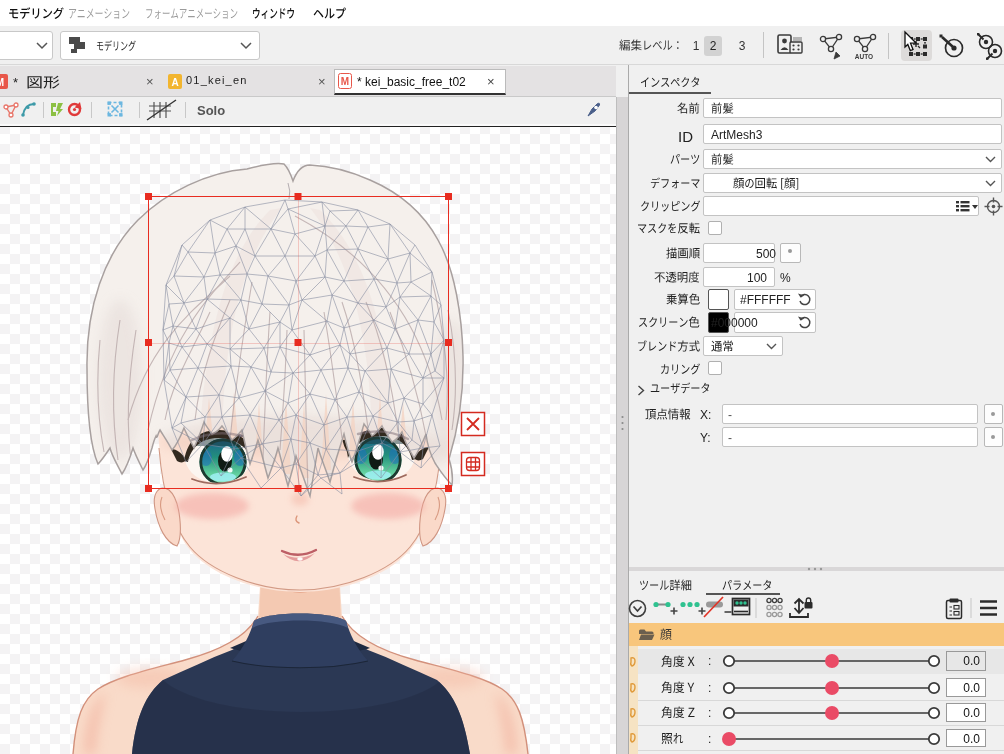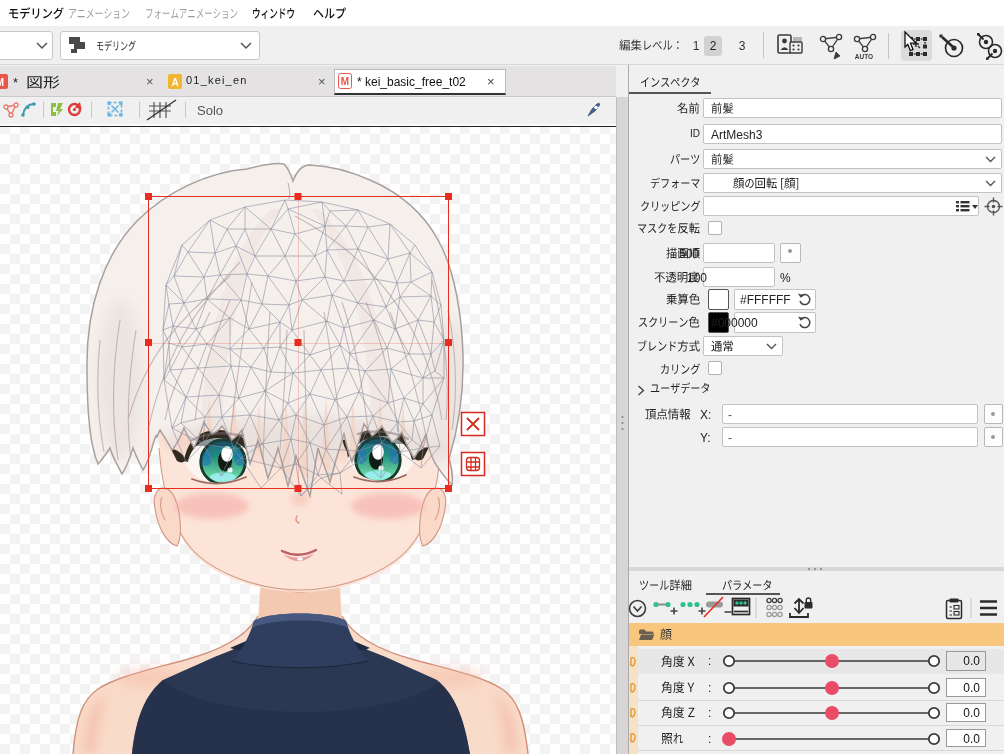--- a/index.html
+++ b/index.html
@@ -164,21 +164,21 @@
   </svg>
 <div class="abs" style="left:139px;top:102px;width:1px;height:16px;background:#c8c8c8"></div>
 <svg class="abs" style="left:146px;top:99px" width="34" height="22">
 <g stroke="#555" stroke-width="1.2">
       <path d="M8 3 v16 M14 3 v16 M20 3 v16"></path>
       <path d="M3 7 h22 M3 12 h22"></path>
     </g>
 <path d="M1 21 L30 1" stroke="#333" stroke-width="1.4"></path>
   </svg>
 <div class="abs" style="left:185px;top:102px;width:1px;height:16px;background:#c8c8c8"></div>
-<div class="abs" style="left:197px;top:103px;font-size:13px;font-weight:normal;color:#555">Solo</div>
+<div class="abs" style="left:197px;top:103px;font-size:13px;font-weight:bold;color:#555">Solo</div>
 <svg class="abs" style="left:586px;top:101px" width="16" height="17">
 <path d="M2 15 L6 8 L11 3 Q14 1 13.5 4 L9 10 Z" fill="#4a5f8a" stroke="#4a5f8a" stroke-width="1"></path>
 <circle cx="10" cy="6.5" r="1.8" fill="#fff"></circle>
   </svg>
 <div class="abs" style="left:0;top:124px;width:616px;height:3px;background:#fafafa"></div>
 <div class="abs" style="left:0;top:126px;width:616px;height:1px;background:#222"></div>
 <div class="abs" style="left:0;top:127px;width:616px;height:627px;background-color:#fff;background-image:linear-gradient(45deg,#f4f3f4 25%,transparent 25%,transparent 75%,#f4f3f4 75%),linear-gradient(45deg,#f4f3f4 25%,transparent 25%,transparent 75%,#f4f3f4 75%);background-position:10px -3px,20px 7px;background-size:20px 20px"></div>
 <svg class="abs" style="left:0;top:127px" width="616" height="627" viewBox="0 127 616 627">
 <defs>
 <linearGradient id="irisg" x1="0" y1="0" x2="0" y2="1">
@@ -372,21 +372,21 @@
     <path transform="translate(0,10.6)" fill="#222" d="M0.9 -4.3Q2.2 -4.8 3.3 -5.4Q4.4 -6.0 5.3 -6.6Q5.8 -7.0 6.3 -7.4Q6.8 -7.9 7.2 -8.4Q7.7 -8.9 8.0 -9.4L8.7 -8.6Q8.3 -8.1 7.8 -7.6Q7.3 -7.1 6.7 -6.6Q6.2 -6.1 5.6 -5.7Q5.0 -5.3 4.3 -4.9Q3.6 -4.5 2.9 -4.1Q2.1 -3.7 1.3 -3.4ZM5.1 -6.1 6.0 -6.4V-0.9Q6.0 -0.7 6.0 -0.4Q6.0 -0.2 6.0 0.0Q6.0 0.3 6.0 0.4H5.0Q5.1 0.3 5.1 0.0Q5.1 -0.2 5.1 -0.4Q5.1 -0.7 5.1 -0.9Z M12.4 -8.8Q12.6 -8.6 13.0 -8.3Q13.3 -7.9 13.7 -7.6Q14.1 -7.2 14.4 -6.9Q14.7 -6.6 14.9 -6.3L14.3 -5.6Q14.1 -5.8 13.8 -6.1Q13.5 -6.5 13.1 -6.8Q12.8 -7.2 12.4 -7.5Q12.1 -7.8 11.8 -8.1ZM11.5 -0.8Q12.4 -0.9 13.1 -1.2Q13.8 -1.5 14.5 -1.8Q15.1 -2.2 15.5 -2.5Q16.3 -3.1 17.0 -3.8Q17.6 -4.6 18.1 -5.4Q18.6 -6.2 18.9 -6.9L19.4 -5.9Q19.0 -5.2 18.5 -4.4Q18.0 -3.6 17.4 -2.9Q16.8 -2.2 16.0 -1.6Q15.5 -1.3 14.9 -0.9Q14.3 -0.5 13.6 -0.2Q12.9 0.0 12.0 0.2Z M28.2 -8.0Q28.2 -8.0 28.1 -7.8Q28.0 -7.6 28.0 -7.5Q27.8 -6.9 27.5 -6.2Q27.2 -5.5 26.8 -4.8Q26.4 -4.1 26.0 -3.5Q25.4 -2.8 24.7 -2.1Q24.1 -1.4 23.3 -0.8Q22.6 -0.2 21.8 0.3L21.2 -0.5Q22.0 -0.9 22.7 -1.5Q23.5 -2.1 24.1 -2.7Q24.8 -3.4 25.3 -4.1Q25.7 -4.6 26.0 -5.2Q26.3 -5.7 26.6 -6.3Q26.9 -7.0 27.0 -7.4Q26.9 -7.4 26.6 -7.4Q26.3 -7.4 25.9 -7.4Q25.5 -7.4 25.0 -7.4Q24.6 -7.4 24.2 -7.4Q23.7 -7.4 23.5 -7.4Q23.2 -7.4 23.1 -7.4Q22.9 -7.4 22.7 -7.4Q22.5 -7.4 22.3 -7.4Q22.1 -7.4 22.0 -7.4V-8.5Q22.1 -8.5 22.3 -8.4Q22.5 -8.4 22.7 -8.4Q22.9 -8.4 23.1 -8.4Q23.2 -8.4 23.5 -8.4Q23.8 -8.4 24.2 -8.4Q24.6 -8.4 25.0 -8.4Q25.5 -8.4 25.9 -8.4Q26.3 -8.4 26.6 -8.4Q26.9 -8.4 27.0 -8.4Q27.2 -8.4 27.4 -8.4Q27.6 -8.5 27.7 -8.5ZM26.1 -4.2Q26.5 -3.8 26.9 -3.3Q27.4 -2.8 27.8 -2.3Q28.2 -1.7 28.6 -1.3Q29.0 -0.8 29.2 -0.4L28.5 0.3Q28.2 -0.2 27.7 -0.9Q27.2 -1.6 26.6 -2.2Q26.1 -2.9 25.5 -3.5Z M37.3 -7.2Q37.3 -6.8 37.6 -6.6Q37.8 -6.3 38.1 -6.3Q38.4 -6.3 38.6 -6.6Q38.8 -6.8 38.8 -7.2Q38.8 -7.6 38.6 -7.8Q38.4 -8.1 38.1 -8.1Q37.8 -8.1 37.6 -7.8Q37.3 -7.6 37.3 -7.2ZM36.9 -7.2Q36.9 -7.6 37.0 -7.9Q37.2 -8.3 37.5 -8.5Q37.7 -8.7 38.1 -8.7Q38.4 -8.7 38.7 -8.5Q39.0 -8.3 39.1 -7.9Q39.3 -7.6 39.3 -7.2Q39.3 -6.8 39.1 -6.5Q39.0 -6.1 38.7 -5.9Q38.4 -5.7 38.1 -5.7Q37.7 -5.7 37.5 -5.9Q37.2 -6.1 37.0 -6.5Q36.9 -6.8 36.9 -7.2ZM30.8 -3.2Q31.0 -3.4 31.1 -3.5Q31.3 -3.7 31.5 -4.0Q31.7 -4.2 31.9 -4.5Q32.1 -4.8 32.4 -5.2Q32.7 -5.6 33.0 -6.0Q33.2 -6.4 33.5 -6.8Q33.9 -7.3 34.3 -7.4Q34.7 -7.5 35.2 -6.9Q35.5 -6.5 35.9 -6.1Q36.2 -5.6 36.6 -5.2Q37.0 -4.7 37.2 -4.4Q37.6 -3.9 38.0 -3.4Q38.4 -2.8 38.9 -2.3Q39.3 -1.7 39.7 -1.2L39.0 -0.3Q38.7 -0.9 38.3 -1.4Q37.9 -2.0 37.5 -2.5Q37.1 -3.0 36.8 -3.5Q36.5 -3.8 36.3 -4.1Q36.0 -4.5 35.7 -4.8Q35.5 -5.2 35.2 -5.5Q35.0 -5.8 34.8 -5.9Q34.5 -6.3 34.3 -6.3Q34.2 -6.2 33.9 -5.9Q33.7 -5.6 33.5 -5.2Q33.2 -4.9 33.0 -4.5Q32.7 -4.1 32.5 -3.8Q32.3 -3.4 32.1 -3.2Q32.0 -2.9 31.8 -2.7Q31.6 -2.4 31.5 -2.2Z M49.1 -7.5Q49.0 -7.4 49.0 -7.2Q48.9 -7.0 48.9 -6.9Q48.7 -6.3 48.5 -5.6Q48.2 -4.8 47.9 -4.1Q47.5 -3.4 47.1 -2.7Q46.4 -1.7 45.4 -0.9Q44.5 -0.1 43.1 0.5L42.3 -0.3Q43.3 -0.6 44.0 -1.0Q44.7 -1.5 45.3 -2.1Q45.9 -2.6 46.4 -3.3Q46.8 -3.8 47.1 -4.5Q47.4 -5.1 47.6 -5.8Q47.9 -6.5 48.0 -7.0H44.2L44.6 -7.9Q44.7 -7.9 45.0 -7.9Q45.4 -7.9 45.8 -7.9Q46.2 -7.9 46.6 -7.9Q47.1 -7.9 47.4 -7.9Q47.7 -7.9 47.8 -7.9Q48.0 -7.9 48.2 -7.9Q48.3 -7.9 48.4 -8.0ZM45.7 -9.3Q45.6 -9.1 45.5 -8.8Q45.4 -8.5 45.3 -8.4Q45.0 -7.7 44.5 -7.0Q44.1 -6.2 43.5 -5.4Q42.8 -4.7 42.0 -4.1L41.3 -4.7Q42.0 -5.1 42.5 -5.7Q43.0 -6.2 43.4 -6.8Q43.8 -7.3 44.0 -7.8Q44.3 -8.3 44.5 -8.7Q44.6 -8.9 44.7 -9.2Q44.8 -9.5 44.8 -9.7Z M54.6 -5.5Q55.1 -5.2 55.6 -4.8Q56.1 -4.3 56.7 -3.9Q57.2 -3.5 57.7 -3.0Q58.2 -2.6 58.5 -2.3L57.9 -1.4Q57.6 -1.8 57.1 -2.3Q56.6 -2.7 56.1 -3.2Q55.6 -3.6 55.0 -4.1Q54.5 -4.5 54.0 -4.8ZM59.2 -7.7Q59.1 -7.6 59.1 -7.4Q59.0 -7.2 59.0 -7.0Q58.8 -6.4 58.6 -5.7Q58.3 -5.0 57.9 -4.3Q57.6 -3.6 57.1 -2.9Q56.5 -1.9 55.4 -1.0Q54.4 -0.1 53.0 0.5L52.3 -0.2Q53.2 -0.6 54.0 -1.1Q54.8 -1.6 55.4 -2.2Q56.0 -2.8 56.4 -3.5Q56.8 -4.0 57.2 -4.7Q57.5 -5.3 57.7 -6.0Q58.0 -6.6 58.1 -7.2H54.3L54.7 -8.1H57.9Q58.1 -8.1 58.2 -8.1Q58.4 -8.1 58.5 -8.2ZM55.8 -9.4Q55.7 -9.2 55.6 -8.9Q55.4 -8.6 55.3 -8.5Q55.0 -7.8 54.6 -7.0Q54.1 -6.3 53.4 -5.5Q52.8 -4.7 52.0 -4.0L51.3 -4.6Q52.2 -5.3 52.8 -6.0Q53.5 -6.8 53.9 -7.5Q54.3 -8.3 54.6 -8.8Q54.6 -9.0 54.7 -9.3Q54.8 -9.5 54.9 -9.8Z"></path>
   </svg>
 <div class="abs" style="left:629px;top:92px;width:82px;height:2px;background:#555"></div>
 <svg style="position:absolute;left:677.2px;top:102.0px;overflow:visible" width="24" height="15">
     <path transform="translate(0,10.6)" fill="#222" d="M4.2 -0.4H9.7V0.5H4.2ZM3.8 -8.9H7.9V-8.1H3.8ZM4.3 -10.1 5.2 -9.9Q4.8 -9.1 4.2 -8.4Q3.6 -7.6 2.8 -6.8Q2.0 -6.1 1.0 -5.5Q1.0 -5.6 0.9 -5.7Q0.8 -5.9 0.6 -6.0Q0.5 -6.1 0.4 -6.2Q1.4 -6.7 2.1 -7.4Q2.9 -8.1 3.4 -8.8Q3.9 -9.5 4.3 -10.1ZM7.7 -8.9H7.8L8.0 -8.9L8.6 -8.6Q8.0 -7.2 7.2 -6.1Q6.4 -5.0 5.4 -4.1Q4.3 -3.2 3.2 -2.5Q2.0 -1.9 0.9 -1.5Q0.8 -1.6 0.7 -1.8Q0.7 -1.9 0.6 -2.1Q0.5 -2.2 0.4 -2.3Q1.5 -2.6 2.6 -3.2Q3.7 -3.8 4.7 -4.7Q5.7 -5.5 6.4 -6.5Q7.2 -7.5 7.7 -8.7ZM2.3 -6.7 3.0 -7.3Q3.4 -7.0 3.9 -6.6Q4.4 -6.2 4.8 -5.8Q5.2 -5.4 5.5 -5.0L4.8 -4.4Q4.6 -4.7 4.2 -5.1Q3.8 -5.6 3.3 -6.0Q2.8 -6.4 2.3 -6.7ZM9.2 -4.1H10.1V1.0H9.2ZM4.5 -4.1H9.7V-3.3H4.5V1.0H3.7V-3.4L4.4 -4.1Z M12.0 -8.2H22.2V-7.4H12.0ZM13.2 -4.3H16.4V-3.6H13.2ZM13.2 -2.4H16.4V-1.7H13.2ZM18.3 -6.2H19.1V-1.2H18.3ZM16.1 -6.3H16.9V-0.1Q16.9 0.3 16.8 0.5Q16.7 0.7 16.5 0.8Q16.2 0.9 15.9 0.9Q15.5 0.9 14.9 0.9Q14.9 0.7 14.8 0.5Q14.7 0.3 14.6 0.1Q15.0 0.1 15.4 0.1Q15.7 0.1 15.9 0.1Q16.0 0.1 16.0 0.1Q16.1 0.0 16.1 -0.1ZM20.6 -6.5H21.4V-0.2Q21.4 0.2 21.3 0.4Q21.2 0.6 21.0 0.8Q20.7 0.9 20.3 0.9Q19.8 0.9 19.2 0.9Q19.1 0.7 19.0 0.5Q19.0 0.2 18.9 0.1Q19.4 0.1 19.8 0.1Q20.2 0.1 20.4 0.1Q20.5 0.1 20.5 0.0Q20.6 -0.0 20.6 -0.2ZM13.8 -9.8 14.6 -10.1Q14.9 -9.7 15.2 -9.2Q15.5 -8.8 15.7 -8.4L14.9 -8.1Q14.7 -8.4 14.4 -8.9Q14.1 -9.4 13.8 -9.8ZM19.6 -10.1 20.5 -9.8Q20.2 -9.3 19.9 -8.7Q19.5 -8.1 19.2 -7.7L18.4 -8.0Q18.6 -8.3 18.9 -8.7Q19.1 -9.0 19.3 -9.4Q19.5 -9.8 19.6 -10.1ZM12.7 -6.3H16.3V-5.5H13.5V0.9H12.7Z"></path>
   </svg>
 <div class="abs" style="left:703px;top:98px;width:299px;height:20px;background:#fff;border:1px solid #c3c3c3;border-radius:2px"></div>
 <svg style="position:absolute;left:711.0px;top:102.0px;overflow:visible" width="24" height="15">
     <path transform="translate(0,10.6)" fill="#222" d="M0.6 -8.2H10.8V-7.4H0.6ZM1.8 -4.3H5.0V-3.6H1.8ZM1.8 -2.4H5.0V-1.7H1.8ZM6.9 -6.2H7.7V-1.2H6.9ZM4.7 -6.3H5.5V-0.1Q5.5 0.3 5.4 0.5Q5.3 0.7 5.1 0.8Q4.8 0.9 4.5 0.9Q4.1 0.9 3.5 0.9Q3.5 0.7 3.4 0.5Q3.3 0.3 3.2 0.1Q3.6 0.1 4.0 0.1Q4.3 0.1 4.5 0.1Q4.6 0.1 4.6 0.1Q4.7 0.0 4.7 -0.1ZM9.2 -6.5H10.0V-0.2Q10.0 0.2 9.9 0.4Q9.8 0.6 9.6 0.8Q9.3 0.9 8.9 0.9Q8.4 0.9 7.8 0.9Q7.7 0.7 7.6 0.5Q7.6 0.2 7.5 0.1Q8.0 0.1 8.4 0.1Q8.8 0.1 9.0 0.1Q9.1 0.1 9.1 0.0Q9.2 -0.0 9.2 -0.2ZM2.4 -9.8 3.2 -10.1Q3.5 -9.7 3.8 -9.2Q4.1 -8.8 4.3 -8.4L3.5 -8.1Q3.3 -8.4 3.0 -8.9Q2.7 -9.4 2.4 -9.8ZM8.2 -10.1 9.1 -9.8Q8.8 -9.3 8.5 -8.7Q8.1 -8.1 7.8 -7.7L7.0 -8.0Q7.2 -8.3 7.5 -8.7Q7.7 -9.0 7.9 -9.4Q8.1 -9.8 8.2 -10.1ZM1.3 -6.3H4.9V-5.5H2.1V0.9H1.3Z M12.1 -3.8H22.1V-3.1H12.1ZM14.9 -2.3H20.0V-1.7H14.9ZM15.7 -2.0Q16.3 -1.3 17.3 -0.8Q18.3 -0.4 19.5 -0.1Q20.8 0.2 22.3 0.2Q22.1 0.4 22.0 0.6Q21.9 0.8 21.8 1.0Q20.4 0.8 19.1 0.5Q17.8 0.2 16.7 -0.3Q15.7 -0.9 15.1 -1.7ZM13.5 -8.7H17.1V-8.2H13.5ZM13.5 -7.7H17.2V-7.2H13.5ZM12.2 -6.7H17.8V-6.1H12.2ZM13.2 -9.7H17.4V-9.1H13.9V-6.4H13.2ZM13.8 -6.5 14.6 -6.3Q14.4 -5.9 14.2 -5.5Q14.0 -5.1 13.8 -4.8L13.2 -5.0Q13.3 -5.3 13.5 -5.8Q13.7 -6.2 13.8 -6.5ZM12.3 -5.1Q13.2 -5.1 14.4 -5.2Q15.6 -5.3 16.9 -5.4L16.8 -4.8Q15.6 -4.7 14.5 -4.6Q13.3 -4.5 12.4 -4.4ZM15.8 -5.8 16.4 -6.1Q16.8 -5.8 17.1 -5.3Q17.5 -4.9 17.7 -4.6L17.1 -4.2Q16.9 -4.6 16.5 -5.0Q16.1 -5.5 15.8 -5.8ZM15.5 -4.5 16.4 -4.3Q16.1 -3.2 15.5 -2.2Q15.0 -1.2 14.2 -0.4Q13.5 0.4 12.5 1.0Q12.4 0.9 12.3 0.8Q12.2 0.7 12.0 0.6Q11.9 0.5 11.8 0.4Q12.8 -0.1 13.6 -0.9Q14.3 -1.7 14.8 -2.6Q15.3 -3.5 15.5 -4.5ZM20.9 -10.0 21.5 -9.5Q21.1 -9.2 20.6 -8.9Q20.1 -8.6 19.5 -8.3Q19.0 -8.1 18.4 -7.9Q18.3 -8.1 18.2 -8.2Q18.1 -8.4 17.9 -8.5Q18.5 -8.7 19.1 -8.9Q19.6 -9.1 20.1 -9.4Q20.6 -9.7 20.9 -10.0ZM21.3 -8.2 21.9 -7.8Q21.5 -7.5 20.9 -7.2Q20.3 -6.9 19.7 -6.6Q19.1 -6.4 18.5 -6.2Q18.5 -6.4 18.3 -6.5Q18.2 -6.7 18.1 -6.8Q18.7 -6.9 19.3 -7.2Q19.9 -7.4 20.4 -7.7Q20.9 -7.9 21.3 -8.2ZM21.6 -6.4 22.2 -5.9Q21.8 -5.6 21.1 -5.2Q20.5 -4.9 19.7 -4.7Q19.0 -4.4 18.2 -4.3Q18.2 -4.4 18.0 -4.6Q17.9 -4.8 17.8 -4.9Q18.5 -5.0 19.3 -5.3Q20.0 -5.5 20.6 -5.8Q21.2 -6.1 21.6 -6.4ZM19.8 -2.3H20.0L20.1 -2.3L20.6 -2.0Q20.0 -1.1 19.1 -0.5Q18.2 0.1 17.0 0.4Q15.8 0.8 14.6 1.0Q14.6 0.9 14.5 0.8Q14.4 0.6 14.3 0.5Q14.2 0.4 14.2 0.3Q15.1 0.2 15.9 -0.0Q16.8 -0.2 17.5 -0.5Q18.3 -0.8 18.9 -1.2Q19.5 -1.6 19.8 -2.2Z"></path>
   </svg>
-<div class="abs" style="left:678px;top:128px;width:22px;font-size:10px;color:#222;text-align:right">ID</div>
+<div class="abs" style="left:678px;top:128px;width:22px;font-size:15px;color:#222;">ID</div>
 <div class="abs" style="left:703px;top:124px;width:299px;height:20px;background:#fff;border:1px solid #c3c3c3;border-radius:2px"></div>
 <div class="abs" style="left:711px;top:128px;font-size:12px;color:#222">ArtMesh3</div>
 <svg style="position:absolute;left:669.8px;top:153.0px;overflow:visible" width="32" height="15">
     <path transform="translate(0,10.6)" fill="#222" d="M7.9 -8.4Q7.9 -8.0 8.1 -7.8Q8.3 -7.6 8.6 -7.6Q8.8 -7.6 9.0 -7.8Q9.2 -8.0 9.2 -8.4Q9.2 -8.7 9.0 -8.9Q8.8 -9.2 8.6 -9.2Q8.3 -9.2 8.1 -8.9Q7.9 -8.7 7.9 -8.4ZM7.4 -8.4Q7.4 -8.7 7.6 -9.0Q7.7 -9.4 8.0 -9.5Q8.2 -9.7 8.6 -9.7Q8.9 -9.7 9.1 -9.5Q9.4 -9.4 9.5 -9.0Q9.7 -8.7 9.7 -8.4Q9.7 -8.0 9.5 -7.7Q9.4 -7.4 9.1 -7.2Q8.9 -7.0 8.6 -7.0Q8.2 -7.0 8.0 -7.2Q7.7 -7.4 7.6 -7.7Q7.4 -8.0 7.4 -8.4ZM2.2 -3.6Q2.4 -4.1 2.5 -4.6Q2.7 -5.2 2.8 -5.8Q2.9 -6.4 3.0 -7.0Q3.1 -7.5 3.2 -8.1L4.1 -7.8Q4.1 -7.7 4.0 -7.6Q4.0 -7.4 4.0 -7.2Q3.9 -7.1 3.9 -7.0Q3.8 -6.7 3.8 -6.2Q3.7 -5.8 3.6 -5.3Q3.4 -4.7 3.3 -4.2Q3.1 -3.7 3.0 -3.2Q2.8 -2.7 2.6 -2.1Q2.3 -1.5 2.1 -1.0Q1.8 -0.4 1.5 0.1L0.6 -0.3Q1.1 -1.1 1.5 -2.0Q1.9 -2.9 2.2 -3.6ZM7.2 -4.1Q7.0 -4.5 6.8 -5.1Q6.6 -5.6 6.4 -6.1Q6.2 -6.6 6.1 -7.1Q5.9 -7.5 5.7 -7.9L6.5 -8.2Q6.7 -7.9 6.9 -7.4Q7.0 -7.0 7.2 -6.4Q7.4 -5.9 7.6 -5.4Q7.8 -4.9 8.0 -4.4Q8.1 -4.0 8.3 -3.4Q8.5 -2.9 8.6 -2.3Q8.8 -1.7 9.0 -1.2Q9.1 -0.7 9.2 -0.3L8.3 0.1Q8.2 -0.6 8.0 -1.3Q7.8 -2.0 7.6 -2.7Q7.4 -3.4 7.2 -4.1Z M11.1 -5.2Q11.3 -5.2 11.5 -5.2Q11.7 -5.2 12.0 -5.1Q12.2 -5.1 12.5 -5.1Q12.7 -5.1 13.0 -5.1Q13.3 -5.1 13.8 -5.1Q14.3 -5.1 14.8 -5.1Q15.3 -5.1 15.8 -5.1Q16.3 -5.1 16.7 -5.1Q17.2 -5.1 17.5 -5.1Q17.9 -5.1 18.0 -5.1Q18.4 -5.1 18.7 -5.2Q19.0 -5.2 19.1 -5.2V-4.0Q19.0 -4.0 18.7 -4.1Q18.4 -4.1 18.0 -4.1Q17.9 -4.1 17.5 -4.1Q17.2 -4.1 16.7 -4.1Q16.3 -4.1 15.8 -4.1Q15.3 -4.1 14.8 -4.1Q14.3 -4.1 13.8 -4.1Q13.4 -4.1 13.0 -4.1Q12.7 -4.1 12.5 -4.1Q12.1 -4.1 11.7 -4.1Q11.3 -4.0 11.1 -4.0Z M24.8 -9.0Q24.8 -8.8 25.0 -8.4Q25.1 -8.0 25.3 -7.5Q25.4 -7.0 25.6 -6.6Q25.7 -6.1 25.8 -5.9L25.0 -5.5Q24.9 -5.8 24.8 -6.2Q24.7 -6.7 24.5 -7.2Q24.4 -7.6 24.2 -8.1Q24.1 -8.5 24.0 -8.7ZM29.2 -8.3Q29.2 -8.1 29.1 -7.9Q29.1 -7.7 29.1 -7.6Q28.9 -6.8 28.7 -6.0Q28.4 -5.2 28.1 -4.5Q27.8 -3.7 27.4 -3.1Q26.9 -2.3 26.2 -1.6Q25.6 -0.9 24.8 -0.4Q24.1 0.1 23.4 0.4L22.7 -0.4Q23.5 -0.7 24.2 -1.2Q24.9 -1.6 25.5 -2.2Q26.2 -2.9 26.7 -3.6Q27.1 -4.2 27.4 -5.0Q27.7 -5.9 28.0 -6.8Q28.2 -7.7 28.3 -8.6ZM21.9 -8.3Q22.0 -8.1 22.2 -7.6Q22.4 -7.2 22.5 -6.7Q22.7 -6.2 22.8 -5.8Q23.0 -5.3 23.1 -5.0L22.3 -4.7Q22.2 -4.9 22.1 -5.2Q22.0 -5.6 21.9 -6.0Q21.7 -6.4 21.6 -6.8Q21.5 -7.2 21.3 -7.5Q21.2 -7.8 21.1 -8.0Z"></path>
   </svg>
 <div class="abs" style="left:703px;top:149px;width:299px;height:20px;background:#fff;border:1px solid #c3c3c3;border-radius:2px"></div>
 <svg style="position:absolute;left:711.0px;top:153.0px;overflow:visible" width="24" height="15">
     <path transform="translate(0,10.6)" fill="#222" d="M0.6 -8.2H10.8V-7.4H0.6ZM1.8 -4.3H5.0V-3.6H1.8ZM1.8 -2.4H5.0V-1.7H1.8ZM6.9 -6.2H7.7V-1.2H6.9ZM4.7 -6.3H5.5V-0.1Q5.5 0.3 5.4 0.5Q5.3 0.7 5.1 0.8Q4.8 0.9 4.5 0.9Q4.1 0.9 3.5 0.9Q3.5 0.7 3.4 0.5Q3.3 0.3 3.2 0.1Q3.6 0.1 4.0 0.1Q4.3 0.1 4.5 0.1Q4.6 0.1 4.6 0.1Q4.7 0.0 4.7 -0.1ZM9.2 -6.5H10.0V-0.2Q10.0 0.2 9.9 0.4Q9.8 0.6 9.6 0.8Q9.3 0.9 8.9 0.9Q8.4 0.9 7.8 0.9Q7.7 0.7 7.6 0.5Q7.6 0.2 7.5 0.1Q8.0 0.1 8.4 0.1Q8.8 0.1 9.0 0.1Q9.1 0.1 9.1 0.0Q9.2 -0.0 9.2 -0.2ZM2.4 -9.8 3.2 -10.1Q3.5 -9.7 3.8 -9.2Q4.1 -8.8 4.3 -8.4L3.5 -8.1Q3.3 -8.4 3.0 -8.9Q2.7 -9.4 2.4 -9.8ZM8.2 -10.1 9.1 -9.8Q8.8 -9.3 8.5 -8.7Q8.1 -8.1 7.8 -7.7L7.0 -8.0Q7.2 -8.3 7.5 -8.7Q7.7 -9.0 7.9 -9.4Q8.1 -9.8 8.2 -10.1ZM1.3 -6.3H4.9V-5.5H2.1V0.9H1.3Z M12.1 -3.8H22.1V-3.1H12.1ZM14.9 -2.3H20.0V-1.7H14.9ZM15.7 -2.0Q16.3 -1.3 17.3 -0.8Q18.3 -0.4 19.5 -0.1Q20.8 0.2 22.3 0.2Q22.1 0.4 22.0 0.6Q21.9 0.8 21.8 1.0Q20.4 0.8 19.1 0.5Q17.8 0.2 16.7 -0.3Q15.7 -0.9 15.1 -1.7ZM13.5 -8.7H17.1V-8.2H13.5ZM13.5 -7.7H17.2V-7.2H13.5ZM12.2 -6.7H17.8V-6.1H12.2ZM13.2 -9.7H17.4V-9.1H13.9V-6.4H13.2ZM13.8 -6.5 14.6 -6.3Q14.4 -5.9 14.2 -5.5Q14.0 -5.1 13.8 -4.8L13.2 -5.0Q13.3 -5.3 13.5 -5.8Q13.7 -6.2 13.8 -6.5ZM12.3 -5.1Q13.2 -5.1 14.4 -5.2Q15.6 -5.3 16.9 -5.4L16.8 -4.8Q15.6 -4.7 14.5 -4.6Q13.3 -4.5 12.4 -4.4ZM15.8 -5.8 16.4 -6.1Q16.8 -5.8 17.1 -5.3Q17.5 -4.9 17.7 -4.6L17.1 -4.2Q16.9 -4.6 16.5 -5.0Q16.1 -5.5 15.8 -5.8ZM15.5 -4.5 16.4 -4.3Q16.1 -3.2 15.5 -2.2Q15.0 -1.2 14.2 -0.4Q13.5 0.4 12.5 1.0Q12.4 0.9 12.3 0.8Q12.2 0.7 12.0 0.6Q11.9 0.5 11.8 0.4Q12.8 -0.1 13.6 -0.9Q14.3 -1.7 14.8 -2.6Q15.3 -3.5 15.5 -4.5ZM20.9 -10.0 21.5 -9.5Q21.1 -9.2 20.6 -8.9Q20.1 -8.6 19.5 -8.3Q19.0 -8.1 18.4 -7.9Q18.3 -8.1 18.2 -8.2Q18.1 -8.4 17.9 -8.5Q18.5 -8.7 19.1 -8.9Q19.6 -9.1 20.1 -9.4Q20.6 -9.7 20.9 -10.0ZM21.3 -8.2 21.9 -7.8Q21.5 -7.5 20.9 -7.2Q20.3 -6.9 19.7 -6.6Q19.1 -6.4 18.5 -6.2Q18.5 -6.4 18.3 -6.5Q18.2 -6.7 18.1 -6.8Q18.7 -6.9 19.3 -7.2Q19.9 -7.4 20.4 -7.7Q20.9 -7.9 21.3 -8.2ZM21.6 -6.4 22.2 -5.9Q21.8 -5.6 21.1 -5.2Q20.5 -4.9 19.7 -4.7Q19.0 -4.4 18.2 -4.3Q18.2 -4.4 18.0 -4.6Q17.9 -4.8 17.8 -4.9Q18.5 -5.0 19.3 -5.3Q20.0 -5.5 20.6 -5.8Q21.2 -6.1 21.6 -6.4ZM19.8 -2.3H20.0L20.1 -2.3L20.6 -2.0Q20.0 -1.1 19.1 -0.5Q18.2 0.1 17.0 0.4Q15.8 0.8 14.6 1.0Q14.6 0.9 14.5 0.8Q14.4 0.6 14.3 0.5Q14.2 0.4 14.2 0.3Q15.1 0.2 15.9 -0.0Q16.8 -0.2 17.5 -0.5Q18.3 -0.8 18.9 -1.2Q19.5 -1.6 19.8 -2.2Z"></path>
   </svg>
 <svg class="abs" style="left:985px;top:156px" width="11" height="7">
@@ -423,28 +423,28 @@
 <path d="M9.5 0.5 v5 M9.5 13.5 v5 M0.5 9.5 h5 M13.5 9.5 h5" stroke="#555" stroke-width="1.4"></path>
   </svg>
 <svg style="position:absolute;left:636.9px;top:222.0px;overflow:visible" width="65" height="15">
     <path transform="translate(0,10.6)" fill="#222" d="M9.4 -7.6Q9.3 -7.5 9.2 -7.4Q9.2 -7.3 9.1 -7.2Q8.8 -6.7 8.4 -6.0Q8.0 -5.4 7.5 -4.7Q7.0 -4.0 6.4 -3.4Q5.8 -2.7 5.2 -2.1L4.5 -2.8Q5.2 -3.3 5.7 -3.9Q6.2 -4.5 6.7 -5.1Q7.1 -5.7 7.5 -6.2Q7.8 -6.8 8.0 -7.2Q7.8 -7.2 7.4 -7.2Q7.0 -7.2 6.5 -7.2Q6.0 -7.2 5.5 -7.2Q4.9 -7.2 4.4 -7.2Q3.8 -7.2 3.3 -7.2Q2.9 -7.2 2.5 -7.2Q2.2 -7.2 2.1 -7.2Q1.9 -7.2 1.7 -7.2Q1.5 -7.2 1.3 -7.2Q1.1 -7.2 1.0 -7.1V-8.2Q1.2 -8.2 1.4 -8.2Q1.5 -8.2 1.7 -8.1Q1.9 -8.1 2.1 -8.1Q2.2 -8.1 2.5 -8.1Q2.8 -8.1 3.3 -8.1Q3.8 -8.1 4.3 -8.1Q4.9 -8.1 5.4 -8.1Q6.0 -8.1 6.5 -8.1Q7.1 -8.1 7.5 -8.1Q7.9 -8.1 8.1 -8.1Q8.5 -8.1 8.7 -8.2ZM4.6 -1.9Q4.4 -2.2 4.1 -2.5Q3.8 -2.9 3.4 -3.2Q3.1 -3.5 2.8 -3.8Q2.5 -4.1 2.3 -4.3L3.0 -4.9Q3.1 -4.8 3.4 -4.5Q3.7 -4.2 4.0 -3.9Q4.4 -3.5 4.7 -3.2Q5.0 -2.8 5.3 -2.5Q5.6 -2.2 6.0 -1.7Q6.3 -1.3 6.6 -0.9Q7.0 -0.5 7.2 -0.2L6.4 0.5Q6.2 0.2 5.9 -0.2Q5.6 -0.6 5.3 -1.1Q4.9 -1.5 4.6 -1.9Z M18.1 -8.0Q18.1 -8.0 18.0 -7.8Q17.9 -7.6 17.9 -7.5Q17.7 -6.9 17.4 -6.2Q17.1 -5.5 16.7 -4.8Q16.3 -4.1 15.9 -3.5Q15.3 -2.8 14.7 -2.1Q14.0 -1.4 13.3 -0.8Q12.5 -0.2 11.7 0.3L11.1 -0.5Q11.9 -0.9 12.7 -1.5Q13.4 -2.1 14.1 -2.7Q14.7 -3.4 15.2 -4.1Q15.6 -4.6 15.9 -5.2Q16.3 -5.7 16.5 -6.3Q16.8 -7.0 16.9 -7.4Q16.8 -7.4 16.5 -7.4Q16.2 -7.4 15.8 -7.4Q15.4 -7.4 14.9 -7.4Q14.5 -7.4 14.1 -7.4Q13.7 -7.4 13.4 -7.4Q13.1 -7.4 13.0 -7.4Q12.8 -7.4 12.6 -7.4Q12.4 -7.4 12.2 -7.4Q12.0 -7.4 12.0 -7.4V-8.5Q12.0 -8.5 12.2 -8.4Q12.4 -8.4 12.6 -8.4Q12.8 -8.4 13.0 -8.4Q13.1 -8.4 13.4 -8.4Q13.7 -8.4 14.1 -8.4Q14.5 -8.4 14.9 -8.4Q15.4 -8.4 15.8 -8.4Q16.2 -8.4 16.5 -8.4Q16.8 -8.4 16.9 -8.4Q17.1 -8.4 17.3 -8.4Q17.5 -8.5 17.6 -8.5ZM16.0 -4.2Q16.4 -3.8 16.9 -3.3Q17.3 -2.8 17.7 -2.3Q18.2 -1.7 18.5 -1.3Q18.9 -0.8 19.1 -0.4L18.4 0.3Q18.1 -0.2 17.6 -0.9Q17.1 -1.6 16.5 -2.2Q16.0 -2.9 15.4 -3.5Z M28.9 -7.5Q28.9 -7.4 28.8 -7.2Q28.8 -7.0 28.7 -6.9Q28.6 -6.3 28.3 -5.6Q28.1 -4.8 27.7 -4.1Q27.4 -3.4 26.9 -2.7Q26.2 -1.7 25.3 -0.9Q24.3 -0.1 22.9 0.5L22.2 -0.3Q23.1 -0.6 23.8 -1.0Q24.6 -1.5 25.2 -2.1Q25.8 -2.6 26.2 -3.3Q26.6 -3.8 26.9 -4.5Q27.3 -5.1 27.5 -5.8Q27.7 -6.5 27.8 -7.0H24.1L24.4 -7.9Q24.5 -7.9 24.9 -7.9Q25.2 -7.9 25.6 -7.9Q26.0 -7.9 26.5 -7.9Q26.9 -7.9 27.2 -7.9Q27.5 -7.9 27.6 -7.9Q27.8 -7.9 28.0 -7.9Q28.2 -7.9 28.3 -8.0ZM25.6 -9.3Q25.4 -9.1 25.3 -8.8Q25.2 -8.5 25.1 -8.4Q24.8 -7.7 24.4 -7.0Q23.9 -6.2 23.3 -5.4Q22.7 -4.7 21.9 -4.1L21.2 -4.7Q21.8 -5.1 22.3 -5.7Q22.8 -6.2 23.2 -6.8Q23.6 -7.3 23.9 -7.8Q24.2 -8.3 24.3 -8.7Q24.4 -8.9 24.5 -9.2Q24.6 -9.5 24.6 -9.7Z M34.9 -9.5Q34.8 -9.1 34.7 -8.6Q34.6 -8.2 34.4 -7.6Q34.2 -7.0 34.0 -6.4Q33.7 -5.9 33.4 -5.4Q33.6 -5.5 33.8 -5.6Q34.1 -5.7 34.3 -5.8Q34.6 -5.8 34.8 -5.8Q35.4 -5.8 35.8 -5.4Q36.2 -5.0 36.2 -4.3Q36.2 -4.1 36.2 -3.7Q36.2 -3.4 36.2 -3.0Q36.2 -2.6 36.2 -2.2Q36.2 -1.9 36.2 -1.6H35.4Q35.5 -1.8 35.5 -2.1Q35.5 -2.5 35.5 -2.8Q35.5 -3.2 35.5 -3.5Q35.5 -3.8 35.5 -4.1Q35.5 -4.6 35.2 -4.8Q34.9 -5.1 34.5 -5.1Q34.1 -5.1 33.6 -4.8Q33.1 -4.6 32.8 -4.2Q32.6 -4.0 32.4 -3.6Q32.1 -3.3 31.9 -2.9L31.2 -3.6Q31.9 -4.4 32.4 -5.1Q32.9 -5.9 33.2 -6.5Q33.5 -7.1 33.7 -7.6Q33.8 -8.1 33.9 -8.6Q34.0 -9.1 34.1 -9.6ZM31.4 -8.2Q31.8 -8.1 32.3 -8.1Q32.8 -8.1 33.1 -8.1Q33.8 -8.1 34.6 -8.1Q35.4 -8.1 36.2 -8.2Q36.9 -8.3 37.7 -8.5L37.7 -7.6Q37.1 -7.5 36.5 -7.4Q35.9 -7.3 35.3 -7.3Q34.7 -7.3 34.1 -7.2Q33.6 -7.2 33.1 -7.2Q32.9 -7.2 32.6 -7.2Q32.3 -7.2 32.0 -7.3Q31.7 -7.3 31.4 -7.3ZM39.1 -5.3Q39.0 -5.3 38.8 -5.2Q38.7 -5.1 38.5 -5.0Q38.4 -5.0 38.2 -4.9Q37.7 -4.7 37.0 -4.3Q36.3 -4.0 35.6 -3.5Q35.1 -3.2 34.7 -2.9Q34.3 -2.6 34.1 -2.2Q33.9 -1.8 33.9 -1.4Q33.9 -1.1 34.0 -0.9Q34.2 -0.6 34.4 -0.5Q34.7 -0.4 35.0 -0.4Q35.3 -0.3 35.7 -0.3Q36.3 -0.3 37.0 -0.4Q37.8 -0.5 38.5 -0.6L38.4 0.3Q38.1 0.4 37.6 0.4Q37.1 0.5 36.6 0.5Q36.1 0.5 35.7 0.5Q35.0 0.5 34.4 0.4Q33.8 0.2 33.4 -0.2Q33.1 -0.6 33.1 -1.3Q33.1 -1.8 33.3 -2.3Q33.5 -2.7 33.9 -3.1Q34.2 -3.5 34.6 -3.8Q35.1 -4.1 35.5 -4.4Q36.0 -4.7 36.4 -4.9Q36.9 -5.1 37.3 -5.3Q37.6 -5.5 38.0 -5.7Q38.2 -5.8 38.4 -6.0Q38.6 -6.1 38.8 -6.2Z M42.7 -9.3H50.6V-8.4H42.7ZM42.8 -6.3H49.3V-5.4H42.8ZM42.3 -9.3H43.1V-6.1Q43.1 -5.3 43.1 -4.4Q43.0 -3.5 42.9 -2.5Q42.7 -1.6 42.4 -0.7Q42.1 0.2 41.6 0.9Q41.5 0.9 41.4 0.7Q41.3 0.6 41.1 0.6Q41.0 0.5 40.9 0.4Q41.4 -0.3 41.6 -1.1Q41.9 -1.9 42.1 -2.8Q42.2 -3.7 42.2 -4.5Q42.3 -5.3 42.3 -6.1ZM49.1 -6.3H49.2L49.4 -6.3L50.0 -6.1Q49.6 -4.6 49.0 -3.4Q48.3 -2.3 47.4 -1.4Q46.5 -0.6 45.5 0.0Q44.4 0.6 43.2 1.0Q43.2 0.8 43.1 0.7Q43.0 0.5 42.9 0.4Q42.8 0.2 42.7 0.1Q43.8 -0.2 44.8 -0.7Q45.8 -1.2 46.7 -2.0Q47.5 -2.8 48.1 -3.8Q48.8 -4.8 49.1 -6.1ZM44.6 -5.9Q45.3 -3.5 46.9 -2.0Q48.5 -0.4 51.1 0.1Q51.0 0.2 50.9 0.4Q50.8 0.5 50.7 0.7Q50.6 0.9 50.5 1.0Q48.8 0.5 47.5 -0.4Q46.2 -1.2 45.3 -2.6Q44.4 -3.9 43.8 -5.6Z M57.8 -9.1H62.2V-8.3H57.8ZM57.3 -5.7H62.6V-4.8H57.3ZM58.9 -5.2 59.8 -5.0Q59.7 -4.4 59.6 -3.7Q59.4 -3.0 59.3 -2.4Q59.1 -1.7 59.0 -1.1Q58.8 -0.5 58.6 0.0L57.9 -0.2Q58.0 -0.6 58.2 -1.3Q58.3 -1.9 58.5 -2.6Q58.6 -3.3 58.7 -4.0Q58.8 -4.7 58.9 -5.2ZM57.0 -0.3Q57.6 -0.3 58.5 -0.4Q59.3 -0.5 60.2 -0.5Q61.2 -0.6 62.1 -0.7L62.1 0.1Q61.2 0.2 60.3 0.3Q59.4 0.4 58.6 0.5Q57.8 0.5 57.2 0.6ZM60.6 -2.8 61.3 -3.2Q61.6 -2.6 61.9 -1.9Q62.2 -1.2 62.4 -0.6Q62.6 0.1 62.7 0.6L61.9 1.0Q61.8 0.4 61.6 -0.2Q61.4 -0.9 61.2 -1.6Q60.9 -2.3 60.6 -2.8ZM52.3 -8.8H57.2V-8.0H52.3ZM52.2 -1.9H57.4V-1.1H52.2ZM54.4 -10.1H55.2V-6.8H54.4ZM54.5 -6.8H55.1V-3.3H55.2V1.0H54.4V-3.3H54.5ZM53.3 -4.7V-3.6H56.3V-4.7ZM53.3 -6.4V-5.3H56.3V-6.4ZM52.6 -7.1H57.1V-2.9H52.6Z"></path>
   </svg>
 <div class="abs" style="left:708px;top:221px;width:14px;height:14px;background:#fff;border:1px solid #b0b0b0;border-radius:2px"></div>
 <svg style="position:absolute;left:665.8px;top:247.0px;overflow:visible" width="36" height="15">
     <path transform="translate(0,10.6)" fill="#222" d="M4.1 -8.4H10.8V-7.5H4.1ZM5.7 -10.1H6.5V-6.0H5.7ZM8.5 -10.1H9.4V-6.0H8.5ZM4.6 -5.4H10.4V0.9H9.6V-4.6H5.4V0.9H4.6ZM5.0 -3.0H10.0V-2.2H5.0ZM5.0 -0.5H10.0V0.3H5.0ZM7.1 -5.1H7.9V0.1H7.1ZM0.3 -3.7Q1.0 -3.9 1.9 -4.2Q2.8 -4.5 3.8 -4.8L3.9 -4.0Q3.0 -3.7 2.1 -3.4Q1.3 -3.1 0.5 -2.8ZM0.5 -7.7H3.9V-6.8H0.5ZM1.9 -10.1H2.7V-0.2Q2.7 0.2 2.6 0.4Q2.5 0.6 2.3 0.7Q2.1 0.8 1.7 0.9Q1.4 0.9 0.8 0.9Q0.8 0.7 0.7 0.5Q0.7 0.2 0.6 0.0Q1.0 0.1 1.3 0.1Q1.6 0.1 1.7 0.1Q1.8 0.1 1.8 0.0Q1.9 -0.0 1.9 -0.2Z M12.9 -0.7H21.3V0.2H12.9ZM12.1 -9.3H22.1V-8.4H12.1ZM12.4 -7.2H13.2V1.0H12.4ZM21.0 -7.2H21.8V0.9H21.0ZM16.6 -9.0H17.5V-6.7H16.6ZM16.7 -6.8H17.4V-2.0H16.7ZM15.1 -4.1V-2.5H19.1V-4.1ZM15.1 -6.3V-4.8H19.1V-6.3ZM14.3 -7.1H19.8V-1.7H14.3Z M26.9 -9.7H27.7V0.5H26.9ZM25.4 -8.8H26.0V-0.8H25.4ZM23.8 -9.6H24.5V-4.8Q24.5 -3.7 24.5 -2.7Q24.4 -1.7 24.3 -0.8Q24.1 0.1 23.7 0.9Q23.6 0.8 23.5 0.7Q23.4 0.6 23.3 0.5Q23.2 0.4 23.1 0.4Q23.6 -0.7 23.7 -2.0Q23.8 -3.3 23.8 -4.8ZM28.2 -9.5H33.6V-8.7H28.2ZM29.3 -5.1V-3.9H32.5V-5.1ZM29.3 -3.2V-2.0H32.5V-3.2ZM29.3 -6.9V-5.7H32.5V-6.9ZM28.6 -7.6H33.3V-1.3H28.6ZM30.6 -9.1 31.5 -9.0Q31.3 -8.5 31.2 -8.0Q31.0 -7.4 30.9 -7.1L30.2 -7.2Q30.3 -7.5 30.3 -7.8Q30.4 -8.2 30.5 -8.5Q30.5 -8.9 30.6 -9.1ZM29.8 -1.1 30.5 -0.6Q30.2 -0.3 29.8 -0.0Q29.4 0.3 29.0 0.5Q28.6 0.8 28.2 1.0Q28.1 0.9 28.0 0.7Q27.8 0.5 27.7 0.4Q28.1 0.2 28.5 -0.0Q28.9 -0.3 29.2 -0.5Q29.5 -0.8 29.8 -1.1ZM31.4 -0.6 32.0 -1.0Q32.3 -0.8 32.7 -0.6Q33.0 -0.3 33.4 -0.0Q33.7 0.2 33.9 0.5L33.2 1.0Q33.0 0.7 32.7 0.5Q32.4 0.2 32.1 -0.1Q31.7 -0.4 31.4 -0.6Z"></path>
   </svg>
 <div class="abs" style="left:703px;top:243px;width:72px;height:20px;background:#fff;border:1px solid #c3c3c3;border-radius:2px"></div>
-<div class="abs" style="left:679px;top:247px;width:64px;font-size:12px;color:#222;">500</div>
+<div class="abs" style="left:712px;top:247px;width:64px;font-size:12px;color:#222;text-align:right">500</div>
 <div class="abs" style="left:780px;top:243px;width:21px;height:20px;background:#fdfdfd;border:1px solid #b8b8b8;border-radius:2px"></div>
 <div class="abs" style="left:788px;top:249px;width:4px;height:4px;background:#999;border-radius:50%"></div>
 <svg style="position:absolute;left:654.4px;top:271.0px;overflow:visible" width="47" height="15">
     <path transform="translate(0,10.6)" fill="#222" d="M0.8 -9.2H10.6V-8.3H0.8ZM6.4 -5.7 7.0 -6.3Q7.5 -6.0 8.1 -5.6Q8.6 -5.2 9.2 -4.7Q9.7 -4.3 10.2 -3.9Q10.6 -3.5 10.9 -3.1L10.2 -2.4Q9.9 -2.8 9.5 -3.2Q9.0 -3.6 8.5 -4.1Q8.0 -4.5 7.4 -5.0Q6.9 -5.4 6.4 -5.7ZM6.2 -8.9 7.1 -8.6Q6.4 -7.3 5.5 -6.2Q4.6 -5.0 3.5 -4.0Q2.4 -3.0 1.1 -2.3Q1.0 -2.4 0.9 -2.5Q0.8 -2.7 0.7 -2.8Q0.6 -3.0 0.5 -3.1Q1.4 -3.5 2.3 -4.2Q3.1 -4.9 3.9 -5.6Q4.6 -6.4 5.2 -7.2Q5.8 -8.1 6.2 -8.9ZM5.2 -6.5 6.2 -7.5V-7.5V0.9H5.2Z M14.2 -5.3V-1.1H13.4V-4.5H11.9V-5.3ZM14.2 -1.5Q14.6 -0.8 15.3 -0.5Q16.1 -0.2 17.1 -0.1Q17.6 -0.1 18.2 -0.1Q18.9 -0.1 19.7 -0.1Q20.4 -0.1 21.1 -0.1Q21.9 -0.1 22.4 -0.2Q22.3 -0.1 22.3 0.1Q22.2 0.2 22.2 0.4Q22.1 0.6 22.1 0.7Q21.6 0.7 21.0 0.7Q20.3 0.8 19.6 0.8Q18.9 0.8 18.2 0.8Q17.6 0.7 17.1 0.7Q16.0 0.7 15.2 0.3Q14.4 0.0 13.8 -0.7Q13.5 -0.3 13.1 0.1Q12.7 0.5 12.3 0.9L11.8 -0.0Q12.2 -0.3 12.6 -0.7Q13.1 -1.1 13.5 -1.5ZM12.0 -9.3 12.7 -9.8Q13.0 -9.5 13.4 -9.2Q13.8 -8.8 14.1 -8.5Q14.4 -8.1 14.5 -7.8L13.8 -7.3Q13.7 -7.6 13.4 -7.9Q13.1 -8.3 12.7 -8.6Q12.4 -9.0 12.0 -9.3ZM15.0 -7.9H22.2V-7.1H15.0ZM15.9 -4.8H19.7V-4.1H15.9ZM19.6 -3.7H21.3V-3.1H19.6ZM18.2 -9.1H19.0V-5.1H18.2ZM17.9 -7.5 18.6 -7.3Q18.2 -6.7 17.6 -6.1Q17.0 -5.6 16.4 -5.2Q15.8 -4.7 15.1 -4.5Q15.0 -4.6 14.9 -4.8Q14.7 -5.0 14.6 -5.1Q15.2 -5.3 15.9 -5.7Q16.5 -6.1 17.0 -6.6Q17.6 -7.0 17.9 -7.5ZM19.2 -7.5Q19.5 -7.0 20.1 -6.6Q20.6 -6.1 21.2 -5.8Q21.8 -5.4 22.4 -5.2Q22.3 -5.1 22.2 -4.9Q22.0 -4.7 21.9 -4.6Q21.3 -4.8 20.7 -5.2Q20.1 -5.7 19.5 -6.2Q19.0 -6.7 18.6 -7.3ZM21.1 -3.7H21.9Q21.9 -3.7 21.9 -3.6Q21.9 -3.5 21.9 -3.4Q21.8 -2.4 21.6 -1.8Q21.5 -1.3 21.3 -1.1Q21.2 -1.0 21.0 -0.9Q20.9 -0.9 20.6 -0.9Q20.4 -0.9 20.1 -0.9Q19.7 -0.9 19.2 -0.9Q19.2 -1.1 19.2 -1.3Q19.1 -1.4 19.0 -1.6Q19.5 -1.6 19.8 -1.5Q20.2 -1.5 20.3 -1.5Q20.5 -1.5 20.5 -1.6Q20.6 -1.6 20.7 -1.6Q20.8 -1.8 20.9 -2.2Q21.0 -2.7 21.1 -3.6ZM21.2 -9.9 21.8 -9.3Q21.1 -9.1 20.4 -9.0Q19.6 -8.9 18.8 -8.8Q18.0 -8.8 17.1 -8.7Q16.3 -8.6 15.5 -8.6Q15.5 -8.8 15.4 -8.9Q15.4 -9.1 15.3 -9.3Q16.1 -9.3 16.9 -9.4Q17.7 -9.4 18.5 -9.5Q19.3 -9.6 20.0 -9.7Q20.7 -9.8 21.2 -9.9ZM17.3 -4.6H18.1Q18.0 -3.9 17.9 -3.3Q17.7 -2.7 17.4 -2.2Q17.1 -1.7 16.6 -1.4Q16.2 -1.0 15.4 -0.7Q15.4 -0.9 15.2 -1.1Q15.1 -1.3 15.0 -1.4Q15.6 -1.6 16.0 -1.9Q16.5 -2.2 16.7 -2.6Q17.0 -3.1 17.1 -3.6Q17.2 -4.1 17.3 -4.6ZM19.5 -4.8H20.3Q20.2 -4.3 20.0 -3.7Q19.9 -3.1 19.8 -2.7L19.1 -2.8Q19.2 -3.2 19.3 -3.8Q19.4 -4.3 19.5 -4.8Z M24.2 -9.3H27.5V-2.2H24.2V-3.0H26.7V-8.5H24.2ZM24.2 -6.2H27.0V-5.4H24.2ZM29.0 -9.6H32.8V-8.7H29.0ZM29.0 -6.7H32.8V-5.8H29.0ZM28.9 -3.7H32.8V-2.9H28.9ZM23.7 -9.3H24.5V-1.1H23.7ZM32.5 -9.6H33.4V-0.2Q33.4 0.2 33.3 0.4Q33.2 0.7 32.9 0.8Q32.6 0.9 32.1 0.9Q31.6 0.9 30.9 0.9Q30.9 0.8 30.8 0.7Q30.8 0.5 30.7 0.3Q30.7 0.2 30.6 0.1Q31.0 0.1 31.3 0.1Q31.6 0.1 31.9 0.1Q32.2 0.1 32.3 0.1Q32.4 0.1 32.5 -0.0Q32.5 -0.1 32.5 -0.2ZM28.5 -9.6H29.3V-5.3Q29.3 -4.5 29.3 -3.7Q29.2 -2.8 28.9 -2.0Q28.7 -1.1 28.2 -0.4Q27.8 0.4 27.0 1.0Q26.9 0.9 26.8 0.8Q26.7 0.7 26.6 0.6Q26.5 0.5 26.4 0.4Q27.1 -0.2 27.5 -0.9Q28.0 -1.6 28.2 -2.3Q28.4 -3.1 28.4 -3.8Q28.5 -4.6 28.5 -5.3Z M36.8 -6.7H44.9V-6.0H36.8ZM36.9 -3.2H43.5V-2.5H36.9ZM38.6 -7.8H39.4V-4.7H42.2V-7.8H43.0V-4.0H38.6ZM43.2 -3.2H43.4L43.6 -3.3L44.1 -2.9Q43.6 -2.0 42.9 -1.3Q42.1 -0.7 41.2 -0.2Q40.2 0.3 39.1 0.5Q38.0 0.8 36.8 1.0Q36.8 0.8 36.7 0.6Q36.6 0.3 36.5 0.2Q37.6 0.1 38.6 -0.1Q39.6 -0.4 40.5 -0.8Q41.5 -1.2 42.1 -1.7Q42.8 -2.3 43.2 -3.1ZM39.0 -2.6Q39.5 -1.8 40.4 -1.2Q41.4 -0.6 42.6 -0.3Q43.8 0.1 45.2 0.2Q45.1 0.3 45.0 0.4Q44.9 0.6 44.8 0.7Q44.7 0.9 44.7 1.0Q43.2 0.8 42.0 0.4Q40.8 -0.0 39.8 -0.7Q38.8 -1.4 38.2 -2.3ZM39.8 -10.1H40.7V-8.4H39.8ZM36.0 -8.9H45.0V-8.1H36.0ZM35.6 -8.9H36.4V-5.4Q36.4 -4.7 36.4 -3.9Q36.3 -3.1 36.2 -2.2Q36.1 -1.3 35.9 -0.5Q35.6 0.3 35.3 1.0Q35.2 0.9 35.1 0.8Q34.9 0.7 34.8 0.6Q34.7 0.5 34.6 0.5Q34.9 -0.2 35.1 -0.9Q35.3 -1.7 35.4 -2.5Q35.5 -3.3 35.5 -4.0Q35.6 -4.8 35.6 -5.4Z"></path>
   </svg>
 <div class="abs" style="left:703px;top:267px;width:72px;height:20px;background:#fff;border:1px solid #c3c3c3;border-radius:2px"></div>
-<div class="abs" style="left:687px;top:271px;width:64px;font-size:12px;color:#222;text-align:left">100</div>
+<div class="abs" style="left:703px;top:271px;width:64px;font-size:12px;color:#222;text-align:right">100</div>
 <div class="abs" style="left:780px;top:271px;font-size:12px;color:#222">%</div>
 <svg style="position:absolute;left:665.8px;top:293.0px;overflow:visible" width="36" height="15">
     <path transform="translate(0,10.6)" fill="#222" d="M5.2 -9.1H6.1V1.0H5.2ZM2.8 -7.2H3.6V-2.8H2.8ZM7.8 -7.2H8.6V-2.8H7.8ZM0.6 -5.4H10.8V-4.6H0.6ZM1.2 -7.5H10.2V-6.7H1.2ZM1.1 -3.2H10.4V-2.4H1.1ZM5.0 -2.8 5.7 -2.5Q5.3 -2.0 4.8 -1.5Q4.2 -1.0 3.6 -0.6Q3.0 -0.2 2.3 0.1Q1.7 0.4 1.1 0.7Q1.0 0.5 0.9 0.4Q0.8 0.3 0.7 0.1Q0.6 -0.0 0.5 -0.1Q1.1 -0.3 1.7 -0.6Q2.4 -0.9 3.0 -1.2Q3.6 -1.6 4.1 -2.0Q4.6 -2.4 5.0 -2.8ZM6.4 -2.8Q6.9 -2.3 7.6 -1.7Q8.4 -1.2 9.2 -0.8Q10.1 -0.3 10.9 -0.1Q10.8 0.0 10.7 0.2Q10.6 0.3 10.5 0.4Q10.4 0.6 10.3 0.7Q9.7 0.5 9.0 0.2Q8.4 -0.2 7.8 -0.6Q7.1 -1.0 6.6 -1.5Q6.1 -2.0 5.6 -2.5ZM9.2 -9.9 9.8 -9.2Q9.0 -9.0 8.0 -8.8Q7.0 -8.7 5.9 -8.6Q4.8 -8.5 3.7 -8.4Q2.6 -8.4 1.5 -8.3Q1.5 -8.5 1.5 -8.7Q1.4 -8.9 1.3 -9.1Q2.4 -9.1 3.5 -9.2Q4.6 -9.3 5.6 -9.4Q6.7 -9.5 7.6 -9.6Q8.5 -9.7 9.2 -9.9Z M12.0 -1.8H22.2V-1.1H12.0ZM14.3 -5.5V-4.8H20.1V-5.5ZM14.3 -4.2V-3.5H20.1V-4.2ZM14.3 -6.7V-6.1H20.1V-6.7ZM13.4 -7.4H21.0V-2.9H13.4ZM18.7 -3.0H19.6V0.9H18.7ZM13.3 -9.2H16.9V-8.4H13.3ZM17.7 -9.2H22.1V-8.4H17.7ZM13.5 -10.1 14.3 -9.9Q14.0 -9.1 13.5 -8.4Q13.0 -7.7 12.5 -7.2Q12.4 -7.2 12.3 -7.3Q12.2 -7.4 12.0 -7.5Q11.9 -7.6 11.8 -7.7Q12.3 -8.1 12.8 -8.8Q13.2 -9.4 13.5 -10.1ZM18.0 -10.1 18.8 -9.9Q18.5 -9.2 18.1 -8.5Q17.6 -7.8 17.1 -7.3Q17.0 -7.4 16.9 -7.5Q16.8 -7.6 16.6 -7.6Q16.5 -7.7 16.4 -7.8Q16.9 -8.2 17.3 -8.8Q17.7 -9.5 18.0 -10.1ZM14.0 -8.6 14.7 -8.9Q14.9 -8.6 15.1 -8.2Q15.3 -7.9 15.4 -7.6L14.7 -7.3Q14.6 -7.6 14.4 -7.9Q14.2 -8.3 14.0 -8.6ZM18.8 -8.6 19.5 -9.0Q19.8 -8.7 20.0 -8.3Q20.3 -7.9 20.5 -7.7L19.8 -7.3Q19.6 -7.6 19.4 -8.0Q19.1 -8.3 18.8 -8.6ZM15.0 -3.0H15.8V-2.1Q15.8 -1.7 15.7 -1.3Q15.6 -0.9 15.3 -0.5Q15.0 -0.1 14.4 0.3Q13.8 0.7 12.8 1.0Q12.7 0.8 12.5 0.6Q12.4 0.4 12.2 0.3Q13.1 0.1 13.7 -0.2Q14.2 -0.5 14.5 -0.9Q14.8 -1.2 14.9 -1.5Q15.0 -1.8 15.0 -2.1Z M25.1 -4.1H32.2V-3.3H25.1ZM28.2 -6.8H29.0V-3.7H28.2ZM25.0 -7.1H32.8V-2.7H31.9V-6.3H25.0ZM24.6 -7.1H25.4V-0.9Q25.4 -0.6 25.6 -0.4Q25.7 -0.2 26.0 -0.1Q26.3 -0.0 26.9 -0.0Q27.1 -0.0 27.4 -0.0Q27.8 -0.0 28.2 -0.0Q28.6 -0.0 29.1 -0.0Q29.6 -0.0 30.1 -0.0Q30.5 -0.0 30.9 -0.0Q31.2 -0.0 31.4 -0.0Q32.0 -0.0 32.3 -0.2Q32.6 -0.3 32.7 -0.7Q32.8 -1.1 32.9 -1.8Q33.0 -1.7 33.3 -1.6Q33.5 -1.5 33.7 -1.5Q33.6 -0.6 33.4 -0.1Q33.2 0.4 32.8 0.6Q32.3 0.8 31.5 0.8Q31.3 0.8 31.0 0.8Q30.7 0.8 30.2 0.8Q29.7 0.8 29.2 0.8Q28.7 0.8 28.2 0.8Q27.8 0.8 27.4 0.8Q27.1 0.8 27.0 0.8Q26.1 0.8 25.6 0.7Q25.0 0.5 24.8 0.1Q24.6 -0.2 24.6 -1.0ZM26.5 -9.3H30.1V-8.5H26.1ZM26.5 -10.1 27.5 -9.9Q27.1 -9.2 26.5 -8.5Q26.0 -7.7 25.3 -7.0Q24.7 -6.3 23.8 -5.7Q23.8 -5.8 23.7 -5.9Q23.5 -6.0 23.4 -6.1Q23.3 -6.2 23.2 -6.3Q24.0 -6.9 24.6 -7.5Q25.2 -8.2 25.7 -8.9Q26.2 -9.5 26.5 -10.1ZM29.7 -9.3H29.9L30.1 -9.3L30.6 -8.9Q30.4 -8.5 30.1 -8.0Q29.9 -7.5 29.6 -7.1Q29.2 -6.7 28.9 -6.3Q28.9 -6.4 28.8 -6.5Q28.7 -6.6 28.6 -6.7Q28.5 -6.8 28.4 -6.9Q28.6 -7.2 28.9 -7.6Q29.2 -8.0 29.4 -8.4Q29.6 -8.8 29.7 -9.1Z"></path>
   </svg>
 <div class="abs" style="left:708px;top:289px;width:21px;height:21px;background:#fff;border:1px solid #555;border-radius:2px"></div>
 <div class="abs" style="left:734px;top:289px;width:82px;height:21px;background:#fff;border:1px solid #c3c3c3;border-radius:2px"></div>
 <div class="abs" style="left:740px;top:293px;font-size:12px;color:#222">#FFFFFF</div>
 <svg class="abs" style="left:797px;top:292px" width="15" height="15">
     <path d="M3.5 5 A5 5 0 1 1 3 9" fill="none" stroke="#444" stroke-width="1.5"></path>
     <path d="M1 1.5 L3.5 5.5 L7.5 3.5 Z" fill="#444"></path>

